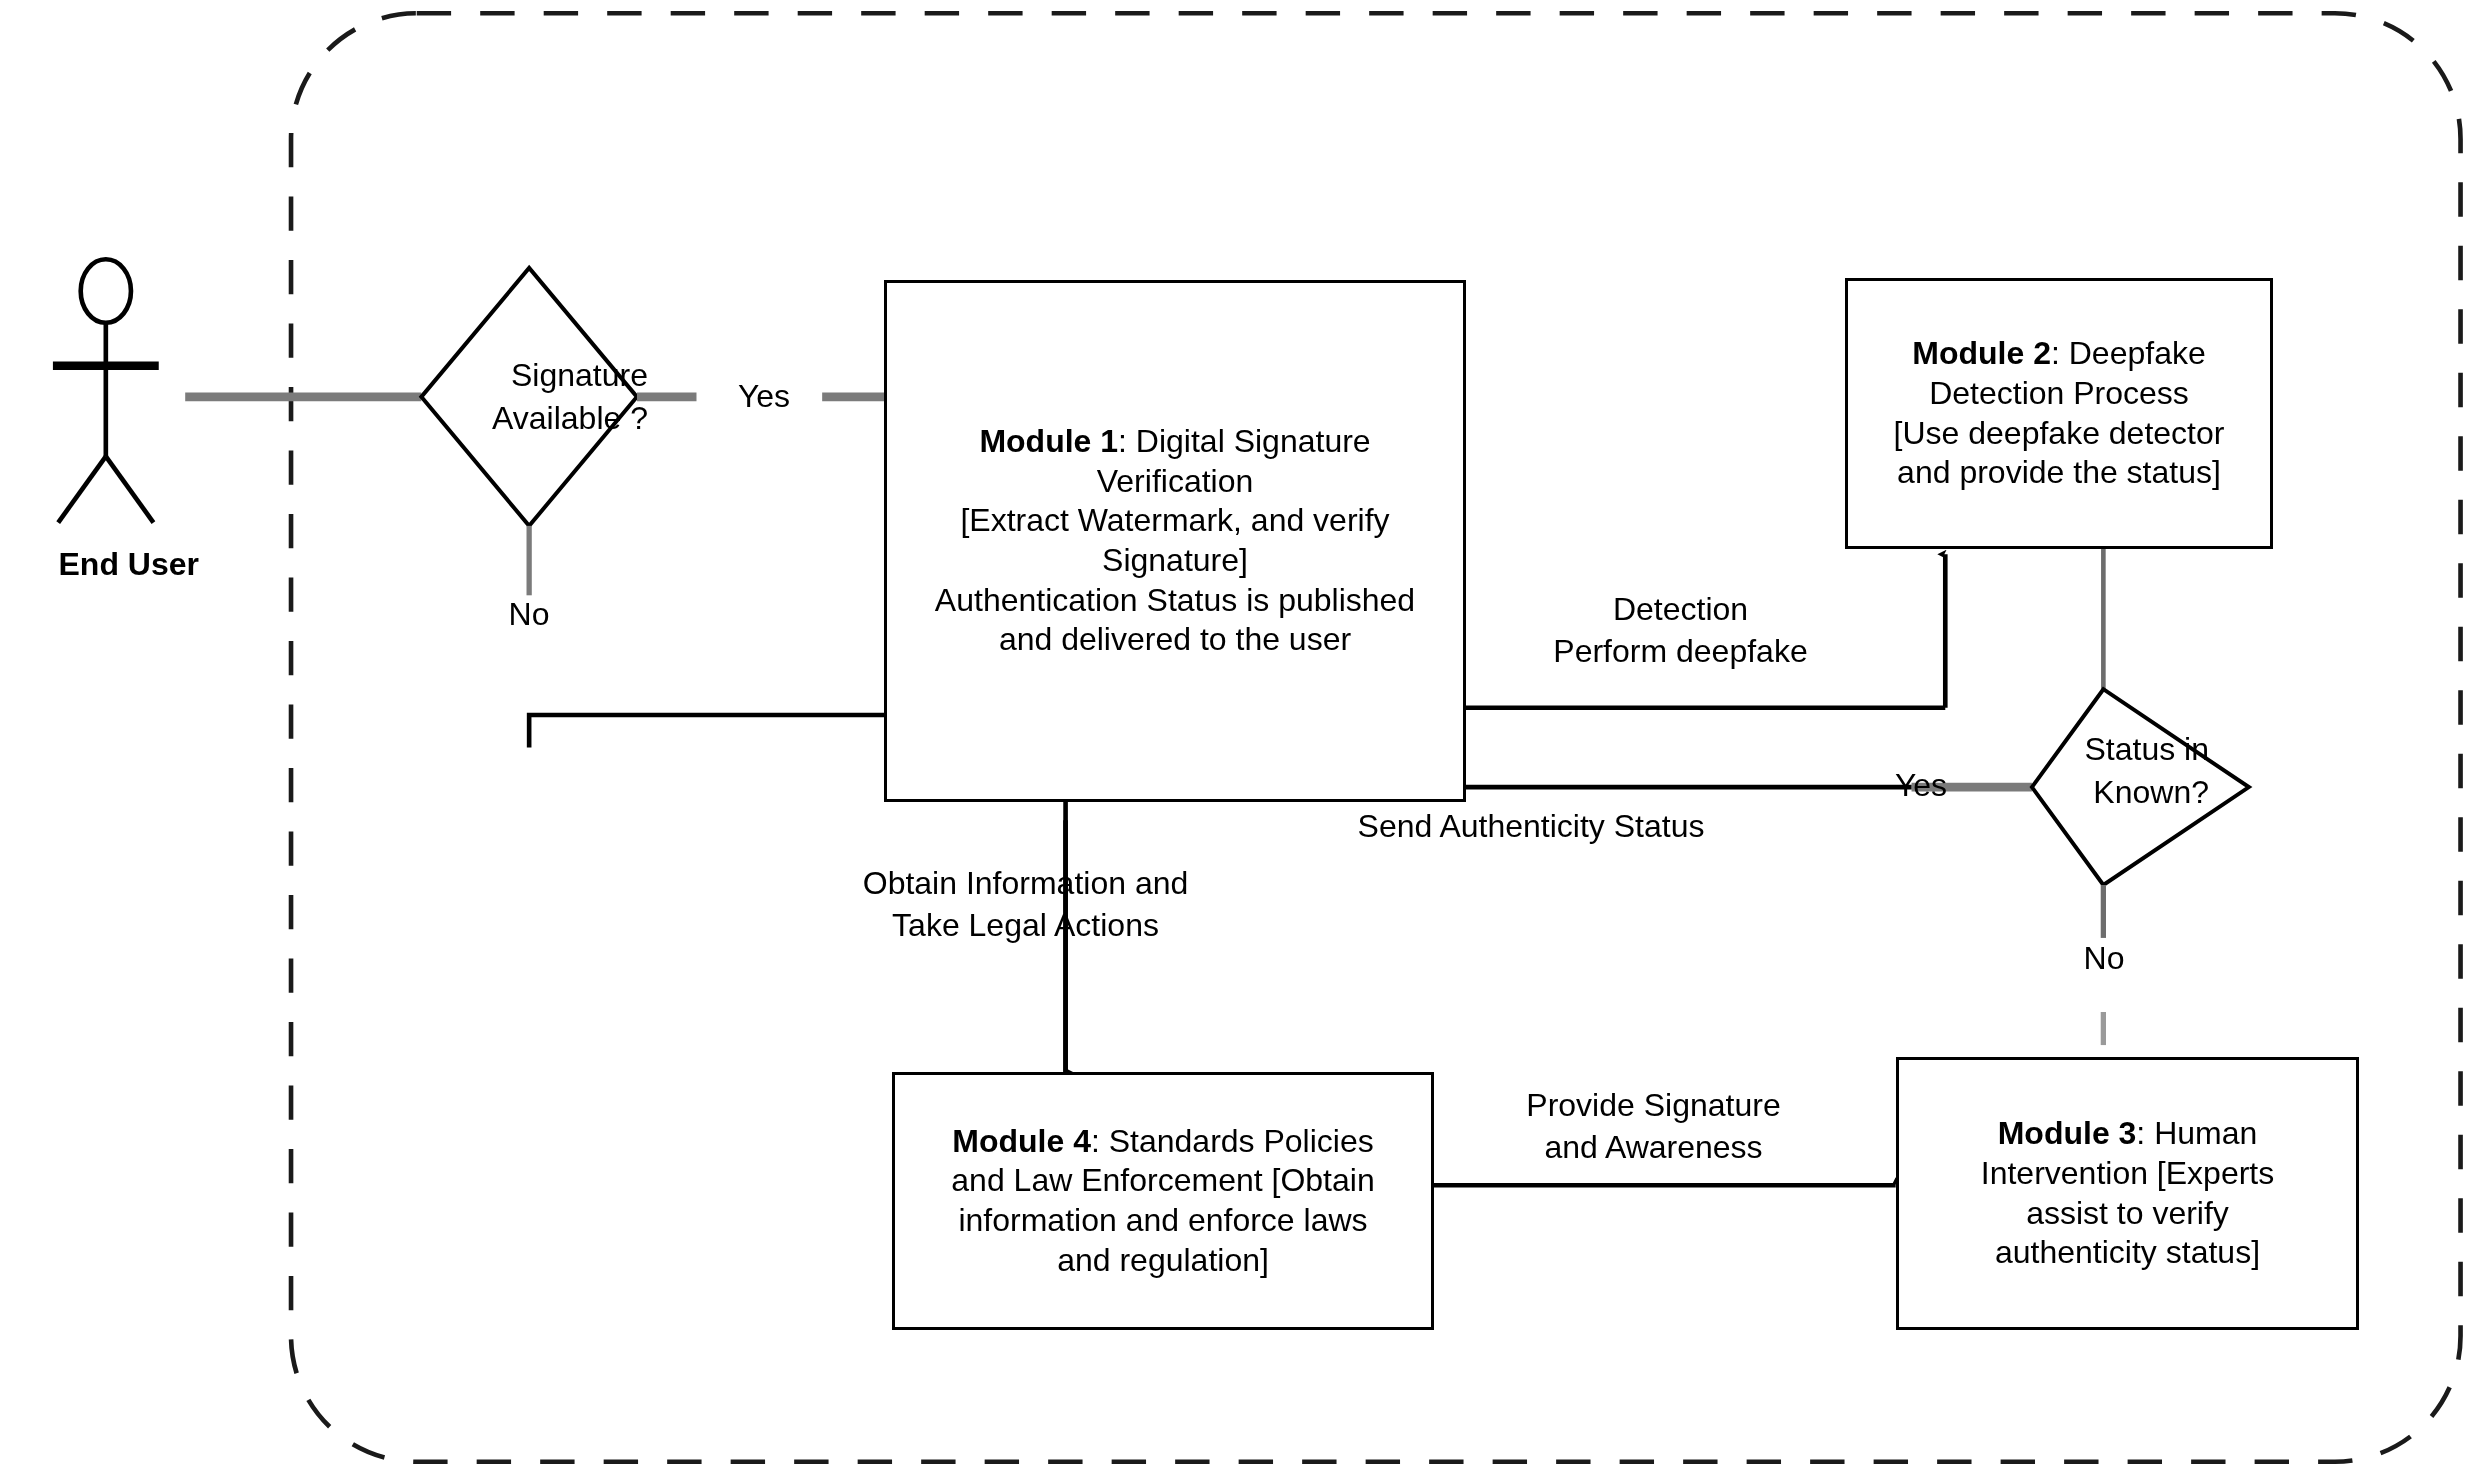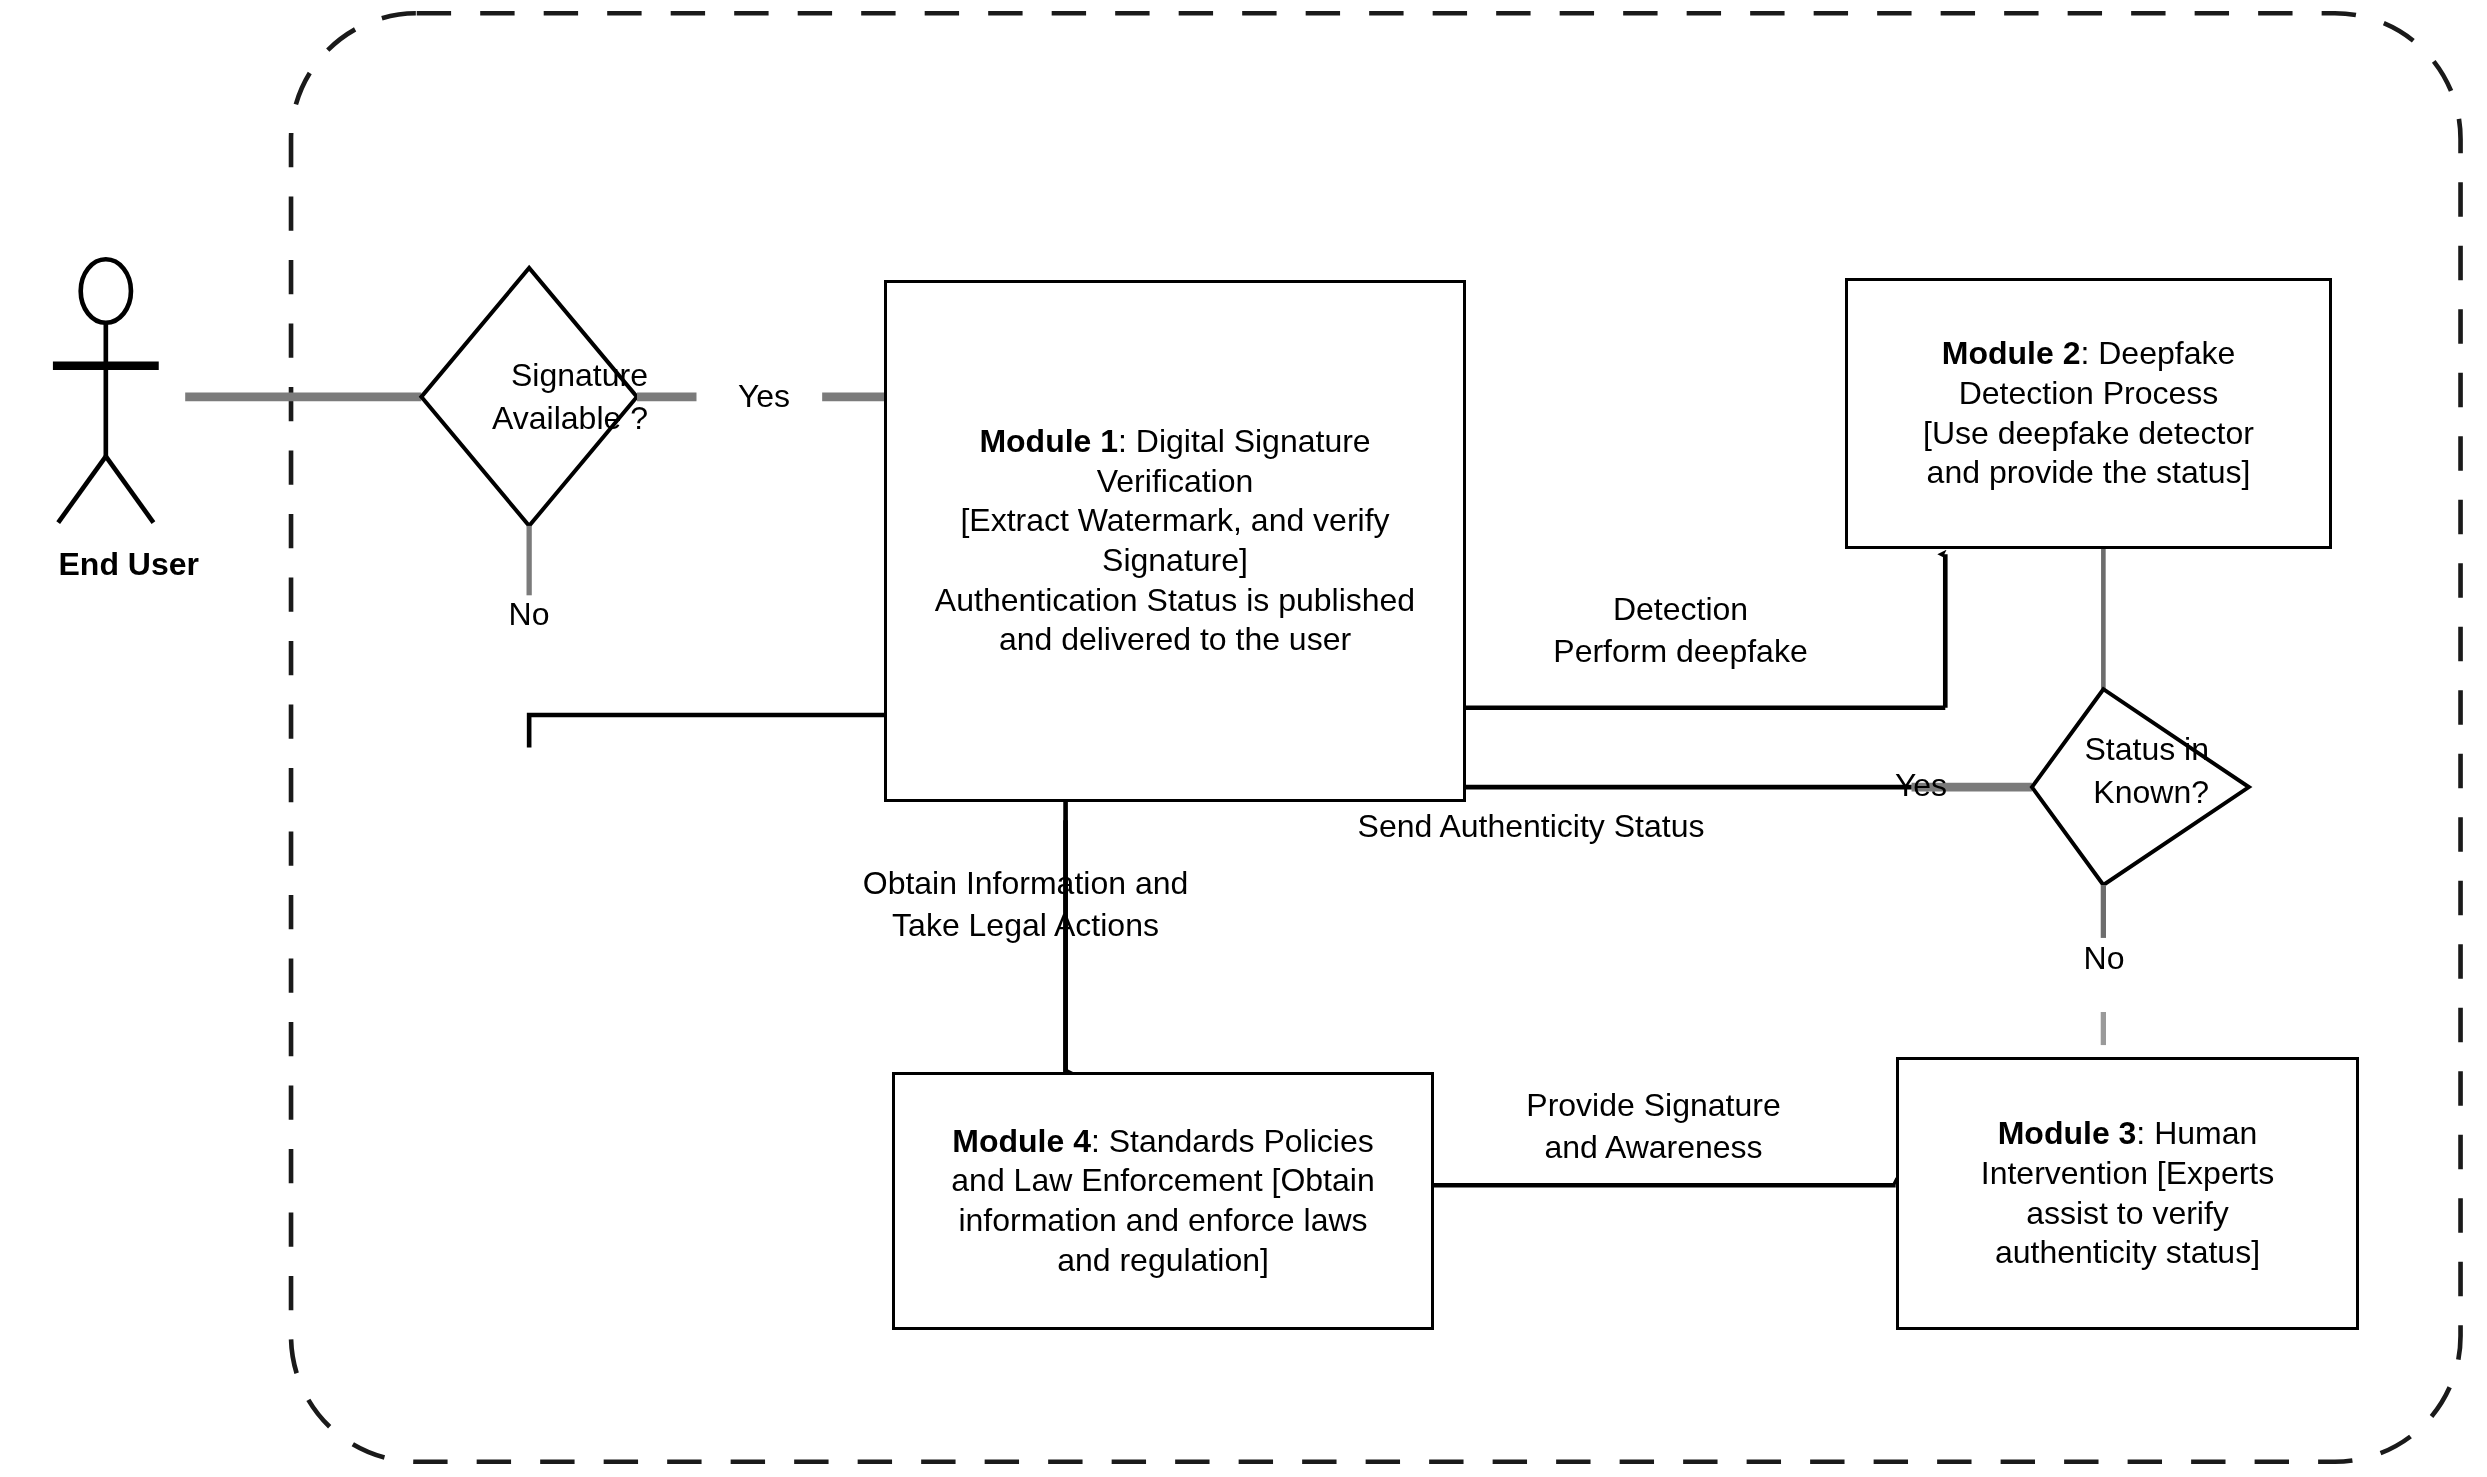--- a/index.html
+++ b/index.html
@@ -108,21 +108,21 @@
     <div class="inner">
       <span style="font-weight:bold;">Module 1</span><span>: </span><span>Digital Signature</span><br>
       <span>Verification</span><br>
       <span>[Extract Watermark, and verify</span><br>
       <span>Signature]</span><br>
       <span>Authentication Status is published</span><br>
       <span>and delivered to the user</span>
     </div>
   </div>
 
-  <div class="node-box" style="left:1845px;top:278px;width:487px;height:271px;">
+  <div class="node-box" style="left:1845px;top:278px;width:428px;height:271px;">
     <div class="inner">
       <span style="font-weight:bold;">Module 2</span><span>: </span><span>Deepfake</span><br>
       <span>Detection Process</span><br>
       <span>[Use deepfake detector</span><br>
       <span>and provide the status]</span>
     </div>
   </div>
 
   <div class="diamond-label" style="left:2011px;top:728px;width:198px;">
     <div>Status in</div>

